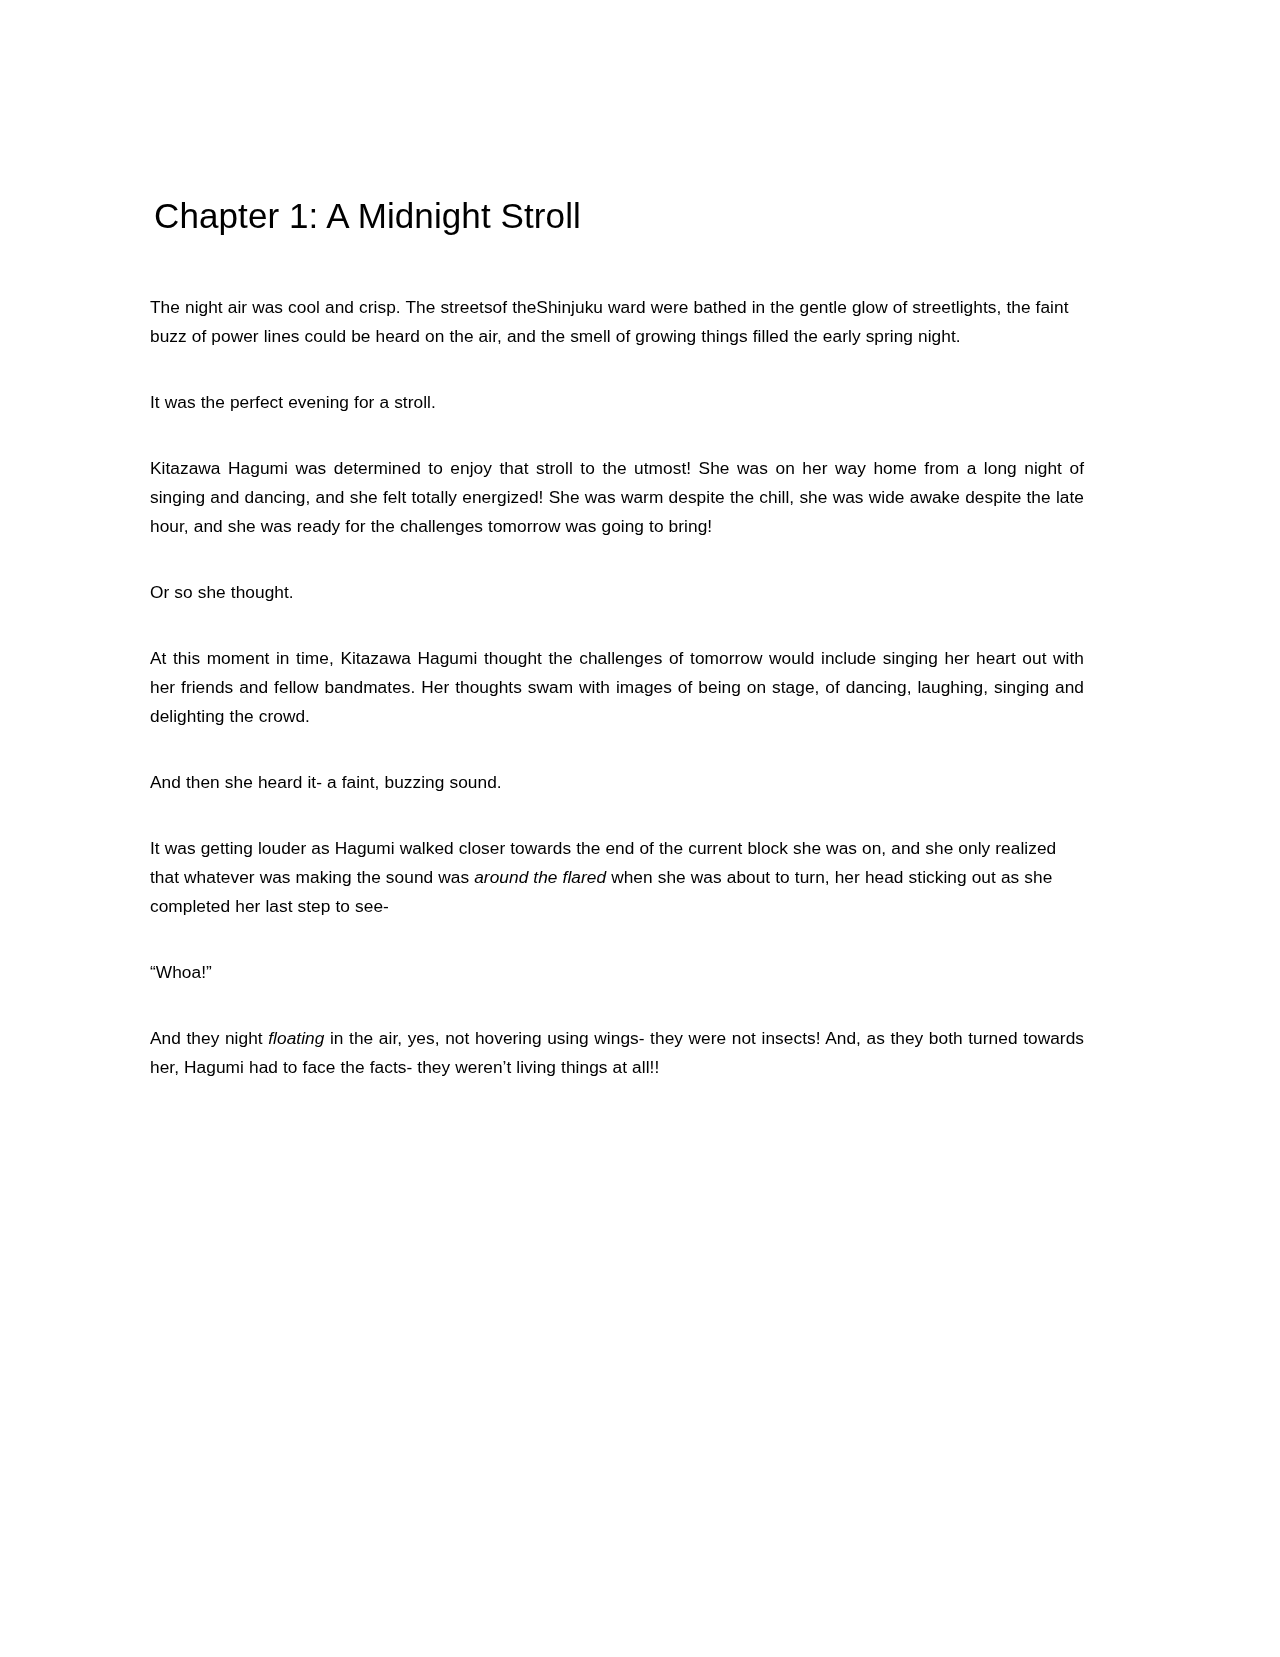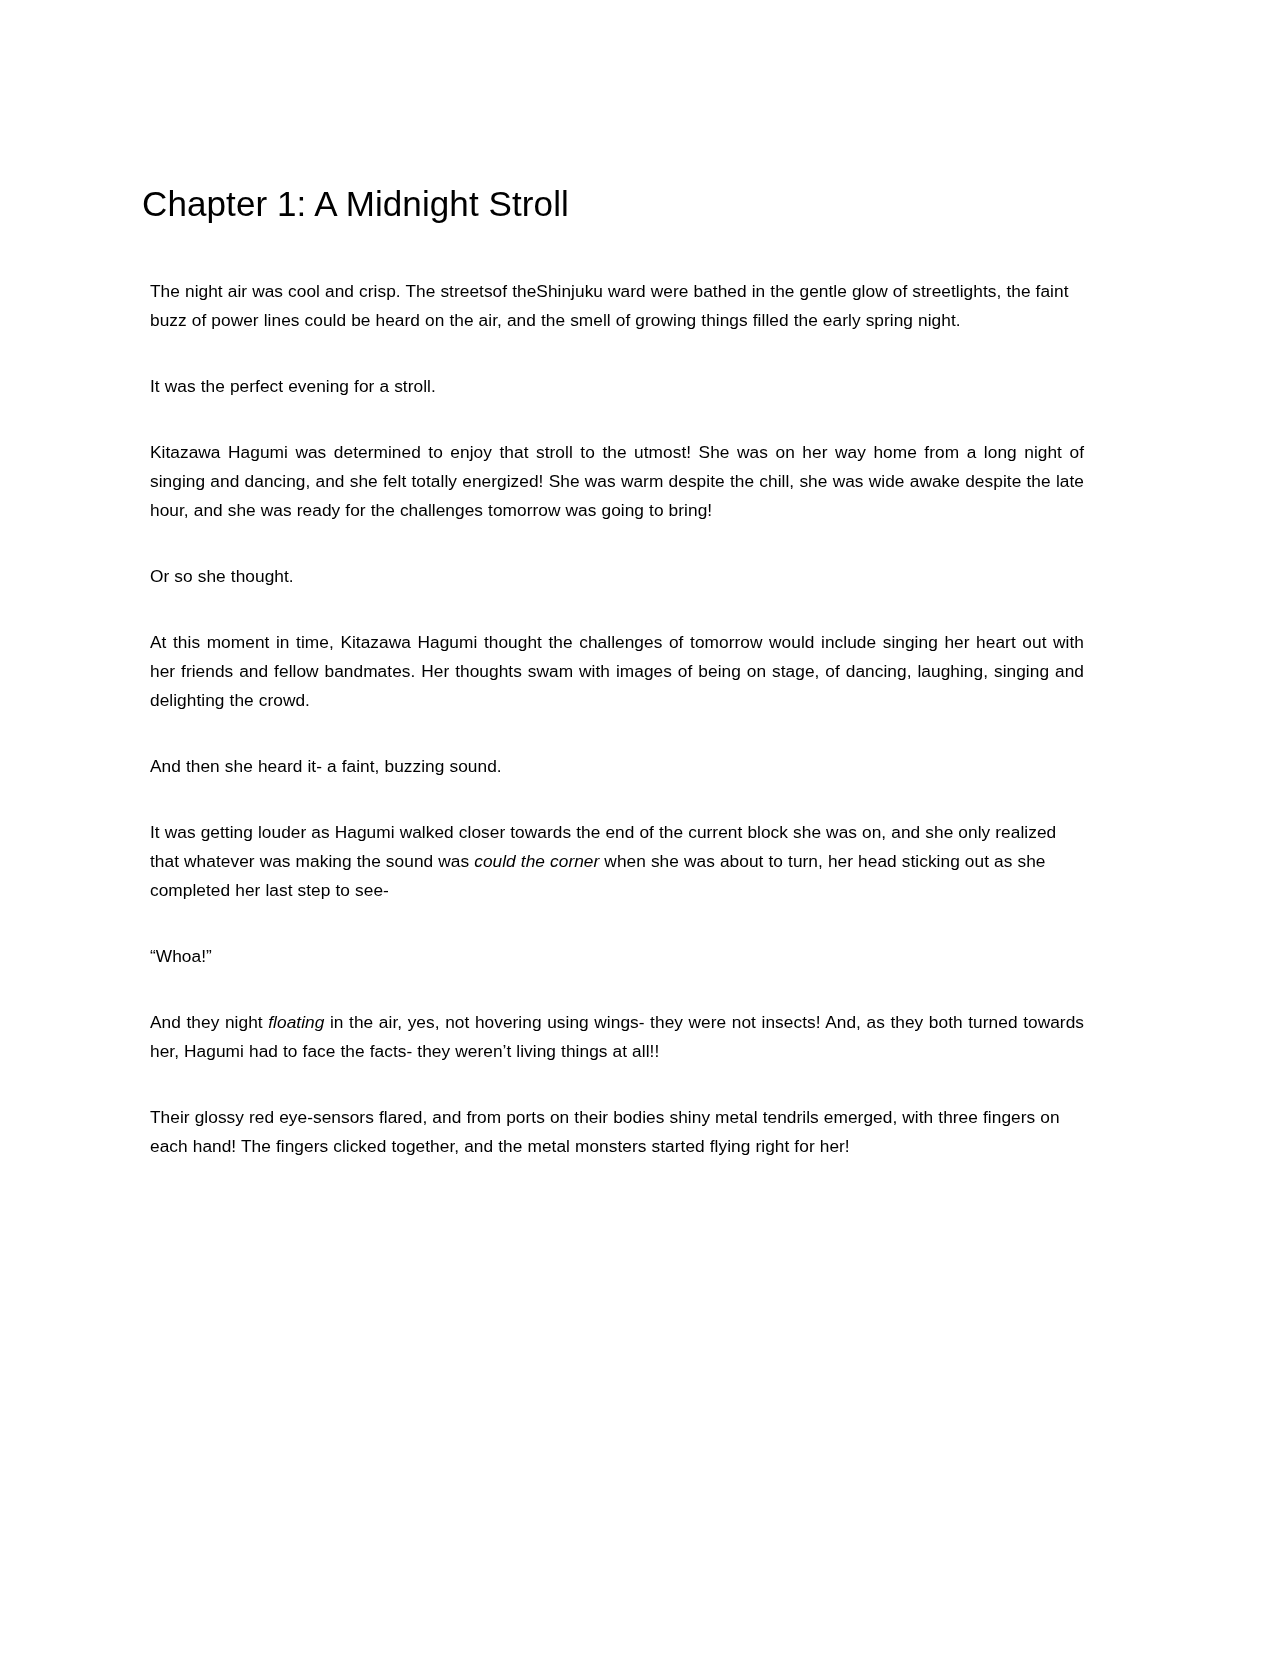--- a/index.html
+++ b/index.html
@@ -22,21 +22,21 @@
   .content {
     position: absolute;
     left: 142px;
     top: 0;
     width: 950px;
   }
   .doc-title {
     font-size: 35px;
     font-weight: normal;
     line-height: 1.25;
-    margin: 0;
+    margin: 12px;
     padding-top: 182px;
     letter-spacing: 0.1px;
   }
   .para {
     font-size: 17.3px;
     line-height: 29px;
     text-align: justify;
     margin: 8px;
     padding-top: 29px;
     letter-spacing: 0.05px;
@@ -58,19 +58,18 @@
 <div class="page">
   <div class="content">
     <h1 class="doc-title">Chapter 1: A Midnight Stroll</h1>
     <div id="paragraphs">
         <p class="para no-justify first-para"><span>The night air was cool and crisp. The streetsof theShinjuku ward were bathed in the gentle glow of streetlights, the faint buzz of power lines could be heard on the air, and the smell of growing things filled the early spring night.</span></p>
         <p class="para no-justify"><span>It was the perfect evening for a stroll.</span></p>
         <p class="para"><span>Kitazawa Hagumi was determined to enjoy that stroll to the utmost! She was on her way home from a long night of singing and dancing, and she felt totally energized! She was warm despite the chill, she was wide awake despite the late hour, and she was ready for the challenges tomorrow was going to bring!</span></p>
         <p class="para no-justify"><span>Or so she thought.</span></p>
         <p class="para"><span>At this moment in time, Kitazawa Hagumi thought the challenges of tomorrow would include singing her heart out with her friends and fellow bandmates. Her thoughts swam with images of being on stage, of dancing, laughing, singing and delighting the crowd.</span></p>
         <p class="para no-justify"><span>And then she heard it- a faint, buzzing sound.</span></p>
-        <p class="para no-justify"><span>It was getting louder as Hagumi walked closer towards the end of the current block she was on, and she only realized that whatever was making the sound was </span><i>could the corner</i><span> when she was about to turn, her head sticking out as she completed her last step to see-</span></p>
+        <p class="para no-justify"><span>It was getting louder as Hagumi walked closer towards the end of the current block she was on, and she only realized that whatever was making the sound was </span><i>around the flared</i><span> when she was about to turn, her head sticking out as she completed her last step to see-</span></p>
         <p class="para no-justify"><span>“Whoa!”</span></p>
         <p class="para"><span>And they night </span><i>floating</i><span> in the air, yes, not hovering using wings- they were not insects! And, as they both turned towards her, Hagumi had to face the facts- they weren’t living things at all!!</span></p>
-        <p class="para no-justify"><span>Their glossy red eye-sensors flared, and from ports on their bodies shiny metal tendrils emerged, with three fingers on each hand! The fingers clicked together, and the metal monsters started flying right for her!</span></p>
       </div>
   </div>
 </div>
 
 </body></html>

